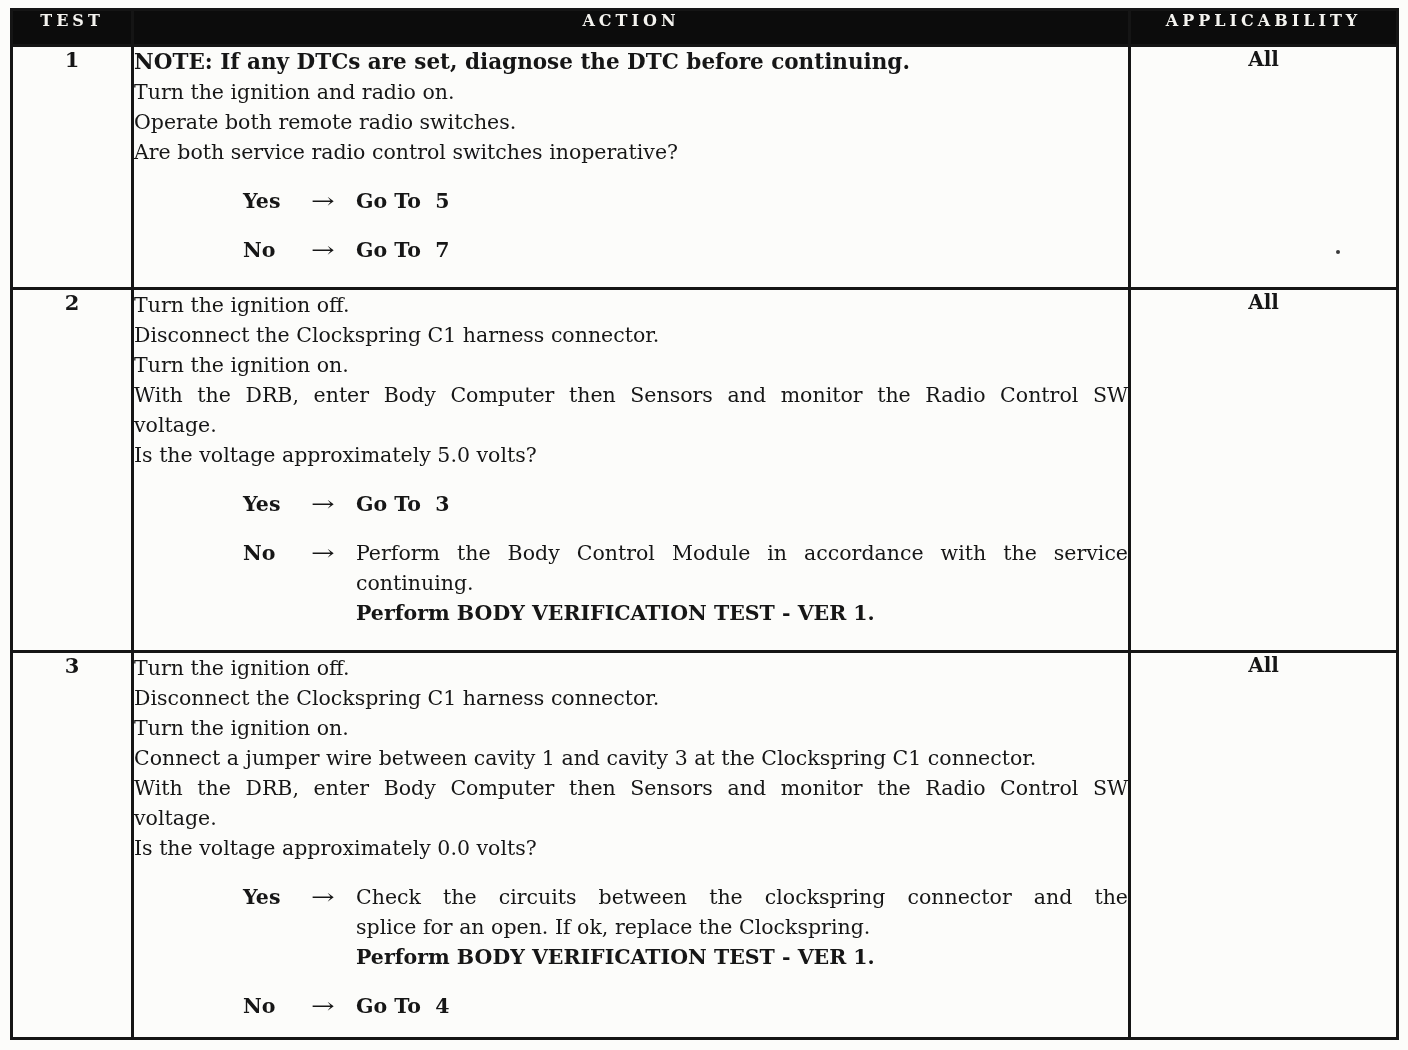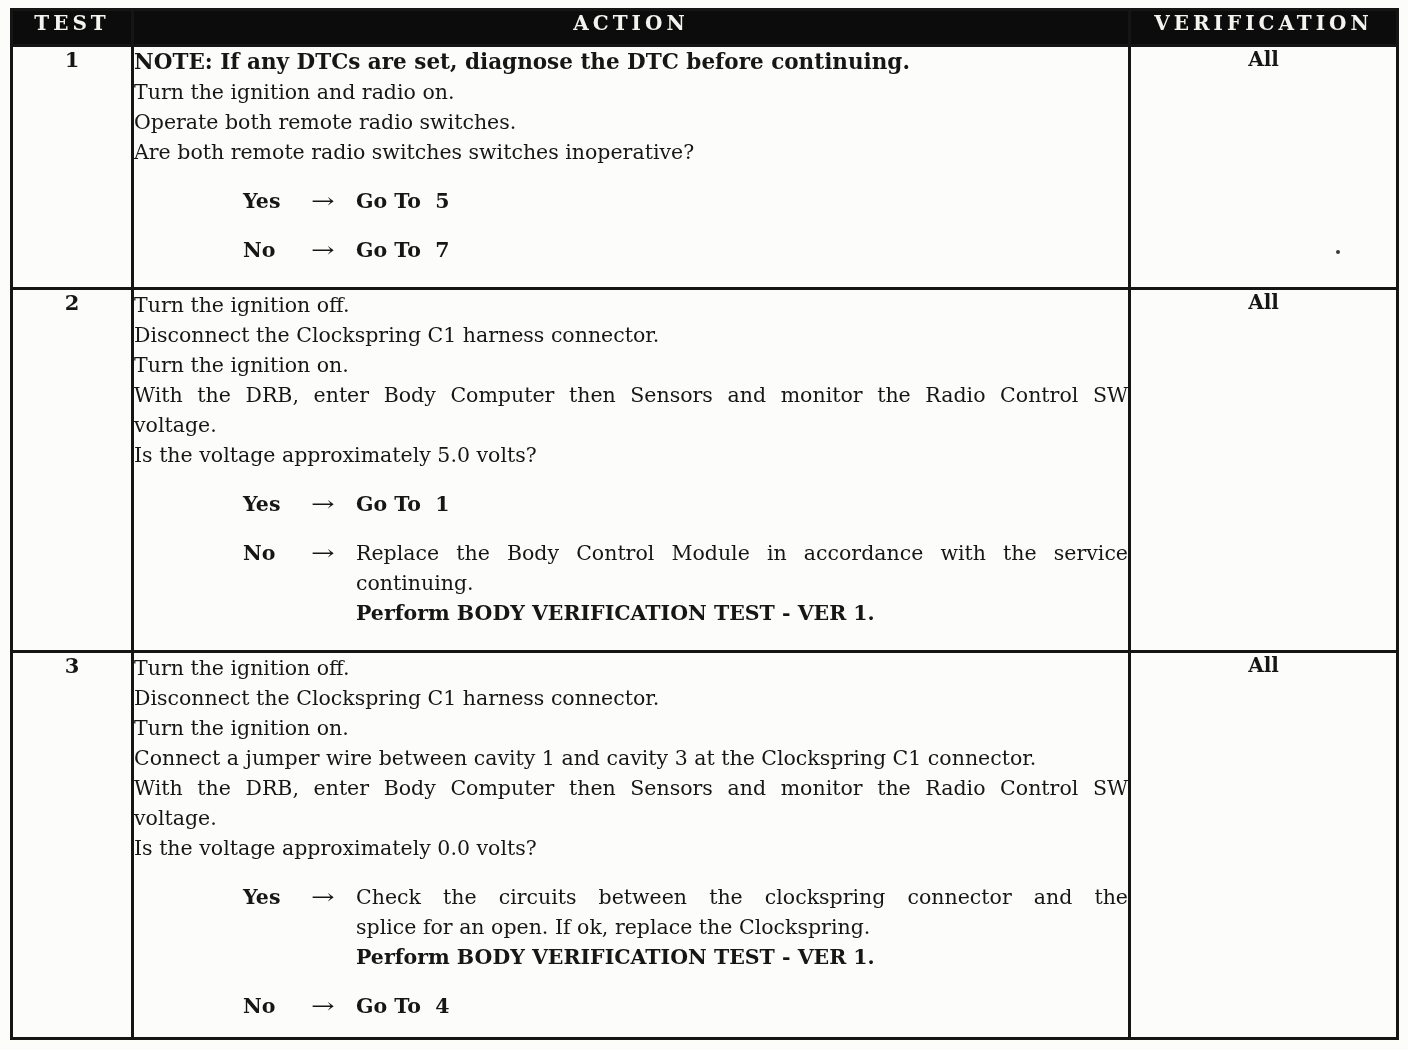--- a/index.html
+++ b/index.html
@@ -17,21 +17,21 @@
   table.diag {
     position: absolute; left: 10px; top: 8px;
     width: 1386px; height: 1032px;
     border-collapse: collapse; table-layout: fixed;
   }
   .diag th, .diag td { border: 3px solid #151515; vertical-align: top; padding: 0; }
 
   thead tr { height: 36px; }
   .diag th {
     background: #0c0c0c; color: #f4f3ef;
-    font-size: 20px; font-weight: bold;
+    font-size: 16px; font-weight: bold;
     letter-spacing: 4px; text-align: center;
   }
 
   tr.row-1 { height: 243px; }
   tr.row-2 { height: 363px; }
 
   .test-cell {
     font-size: 21px; font-weight: bold;
     text-align: center; padding-top: 12px;
   }
@@ -72,32 +72,32 @@
   <table class="diag">
     <colgroup>
       <col style="width:121px">
       <col style="width:997px">
       <col style="width:268px">
     </colgroup>
     <thead>
       <tr>
         <th>TEST</th>
         <th>ACTION</th>
-        <th>VERIFICATION</th>
+        <th>APPLICABILITY</th>
       </tr>
     </thead>
     <tbody>
 
       <tr class="row-1">
         <td class="test-cell">1</td>
         <td class="action-cell">
           <div class="step note">NOTE: If any DTCs are set, diagnose the DTC before continuing.</div>
           <div class="step">Turn the ignition and radio on.</div>
           <div class="step">Operate both remote radio switches.</div>
-          <div class="step">Are both remote radio switches switches inoperative?</div>
+          <div class="step">Are both service radio control switches inoperative?</div>
 
           <div class="decision">
             <span class="d-label">Yes</span>
             <span class="d-arrow">→</span>
             <span class="d-results">
               <div class="d-result goto">Go To  5</div>
             </span>
           </div>
           <div class="decision">
             <span class="d-label">No</span>
@@ -117,28 +117,28 @@
           <div class="step">Disconnect the Clockspring C1 harness connector.</div>
           <div class="step">Turn the ignition on.</div>
           <div class="step stretch">With the DRB, enter Body Computer then Sensors and monitor the Radio Control SW</div>
           <div class="step">voltage.</div>
           <div class="step">Is the voltage approximately 5.0 volts?</div>
 
           <div class="decision">
             <span class="d-label">Yes</span>
             <span class="d-arrow">→</span>
             <span class="d-results">
-              <div class="d-result goto">Go To  1</div>
+              <div class="d-result goto">Go To  3</div>
             </span>
           </div>
           <div class="decision">
             <span class="d-label">No</span>
             <span class="d-arrow">→</span>
             <span class="d-results">
-              <div class="d-result stretch">Replace the Body Control Module in accordance with the service</div>
+              <div class="d-result stretch">Perform the Body Control Module in accordance with the service</div>
               <div class="d-result">continuing.</div>
               <div class="d-result perform">Perform BODY VERIFICATION TEST - VER 1.</div>
             </span>
           </div>
         </td>
         <td class="app-cell">All</td>
       </tr>
 
       <tr class="row-3">
         <td class="test-cell">3</td>

